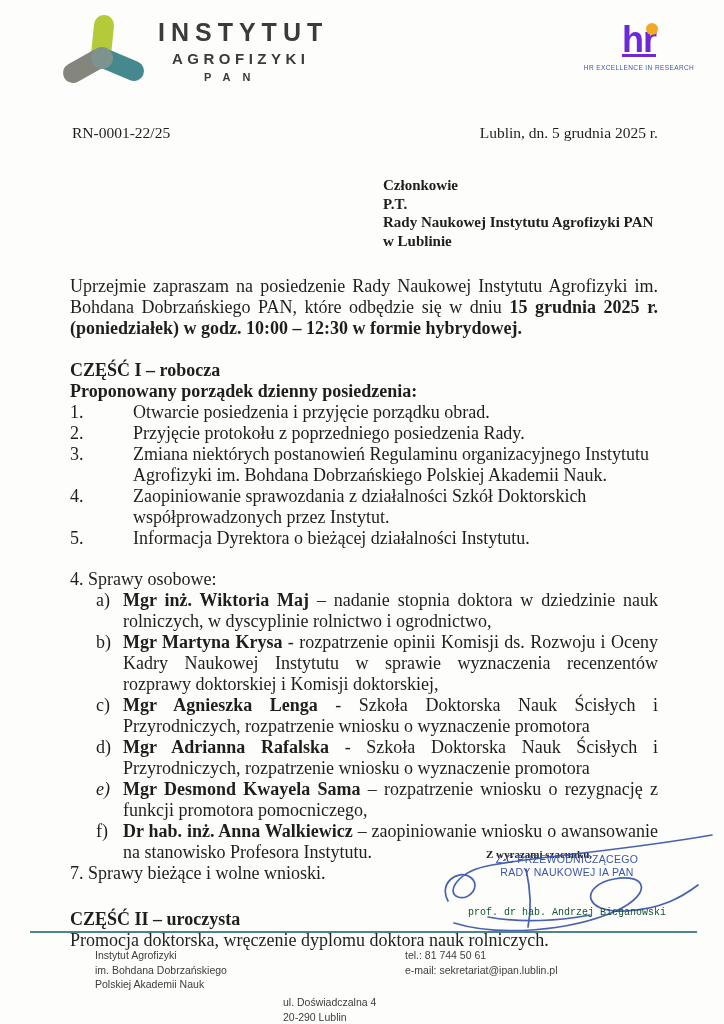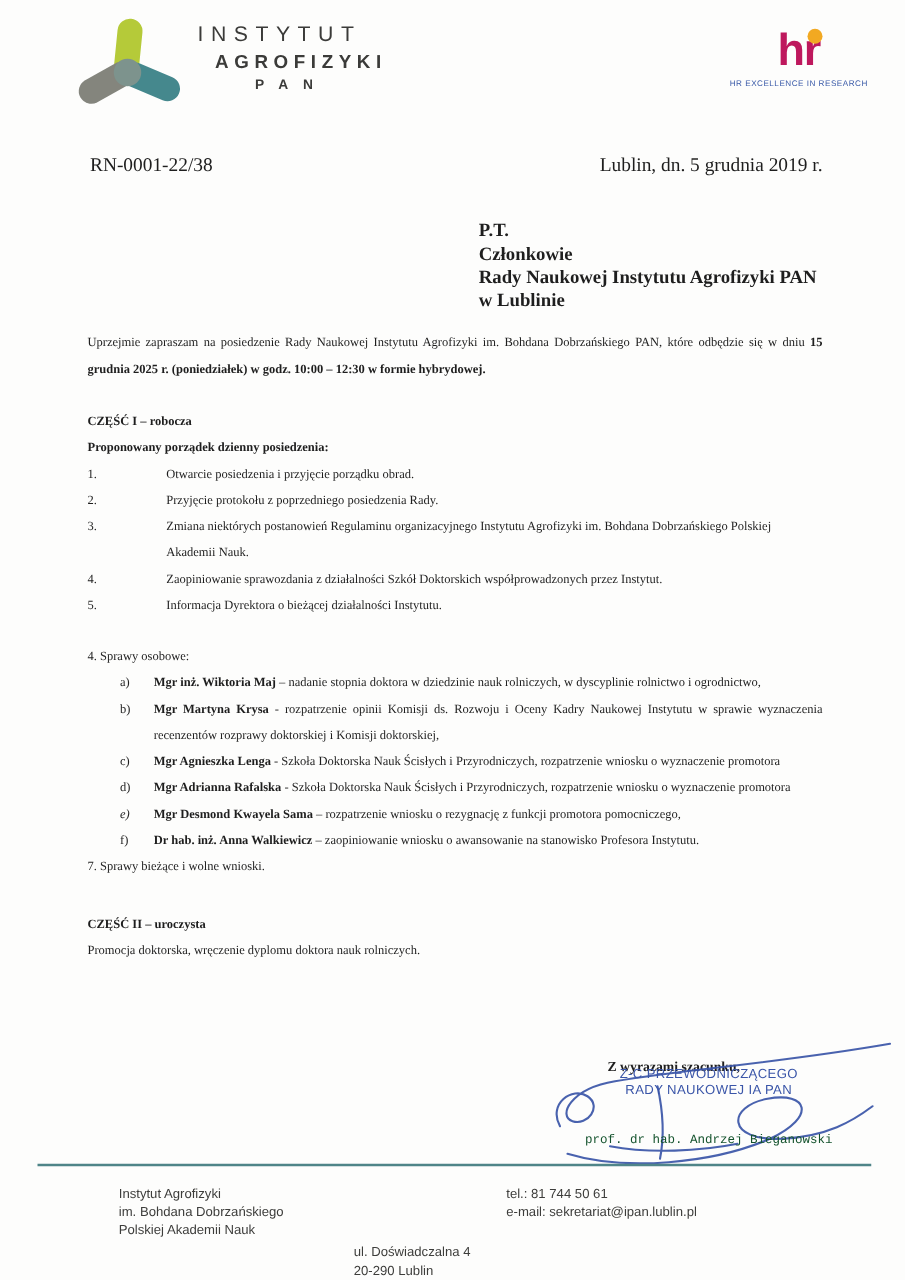--- a/index.html
+++ b/index.html
@@ -11,33 +11,33 @@
     background:#fdfdfc;
     font-family:"Liberation Serif", serif;
     color:#1e1e1e;
     overflow:hidden;
   }
   
   .header { position:absolute; top:8px; left:58px; right:26px; display:flex; justify-content:space-between; }
   .brand { display:flex; align-items:flex-start; }
   .brand-mark { width:92px; height:80px; }
   .brand-text { margin-top:10px; margin-left:8px; font-family:"Liberation Sans", sans-serif; color:#3b3b39; }
-  .brand-line1 { font-size:17px; font-weight:400; letter-spacing:6px; }
+  .brand-line1 { font-size:25px; font-weight:700; letter-spacing:6px; }
   .brand-line2 { font-size:15px; font-weight:700; letter-spacing:4.5px; margin-top:3px; margin-left:14px; }
   .brand-line3 { font-size:11px; font-weight:700; letter-spacing:12px; margin-top:4px; margin-left:46px; }
   .hr-logo { width:118px; text-align:center; margin-top:14px; font-family:"Liberation Sans", sans-serif; }
-  .hr-mark { position:relative; display:inline-block; font-size:36px; font-weight:700; color:#be185d; line-height:36px; letter-spacing:-1px; }
+  .hr-mark { position:relative; display:inline-block; font-size:36px; font-weight:700; color:#6d28d9; line-height:36px; letter-spacing:-1px;text-decoration:underline; }
   .hr-dot { position:absolute; top:1px; left:24px; width:12px; height:12px; border-radius:50%; background:#f2a922; }
   .hr-caption { margin-top:6px; font-size:6.5px; letter-spacing:0.4px; color:#3a5aa8; }
   
   .meta-row { position:absolute; top:124px; left:72px; right:66px; display:flex; justify-content:space-between; font-size:15.5px; }
   
   .addressee { position:absolute; top:176px; left:383px; font-weight:700; font-size:15px; line-height:18.6px; }
   
-  .body { position:absolute; top:264px; left:70px; width:588px; font-size:10px; line-height:21px; }
+  .body { position:absolute; top:276px; left:70px; width:588px; font-size:18px; line-height:21px; }
   .justify { text-align:justify; }
   .bold { font-weight:700; }
   .sec-title { font-weight:700; margin-top:21px; }
   .sec-sub { font-weight:700; }
   .num-item { display:flex; }
   .num-item .num { width:23px; flex-shrink:0; }
   .num-item .num-text { flex:1;margin-left:40px; }
   .plain-item { }
   .sub-item { display:flex; margin-left:26px; }
   .sub-item .marker { width:27px; flex-shrink:0; }
@@ -84,27 +84,27 @@
     <div class="hr-logo">
       <span class="hr-mark">
         <span>hr</span>
         <span class="hr-dot"></span>
       </span>
       <div class="hr-caption">HR EXCELLENCE IN RESEARCH</div>
     </div>
   </div>
 
   <div class="meta-row">
-    <span>RN-0001-22/38</span>
-    <span>Lublin, dn. 5 grudnia 2019 r.</span>
+    <span>RN-0001-22/25</span>
+    <span>Lublin, dn. 5 grudnia 2025 r.</span>
   </div>
 
   <div class="addressee">
+    <div>Członkowie</div>
     <div>P.T.</div>
-    <div>Członkowie</div>
     <div>Rady Naukowej Instytutu Agrofizyki PAN</div>
     <div>w Lublinie</div>
   </div>
 
   <div class="body">
 
     <p class="justify"><span>Uprzejmie zapraszam na posiedzenie Rady Naukowej Instytutu Agrofizyki im. Bohdana Dobrzańskiego PAN, które odbędzie się w dniu </span><span class="bold">15 grudnia 2025 r. (poniedziałek) w godz. 10:00 – 12:30 w formie hybrydowej.</span></p>
 
     <div class="sec-title">CZĘŚĆ  I – robocza</div>
     <div class="sec-sub">Proponowany porządek dzienny posiedzenia:</div>

